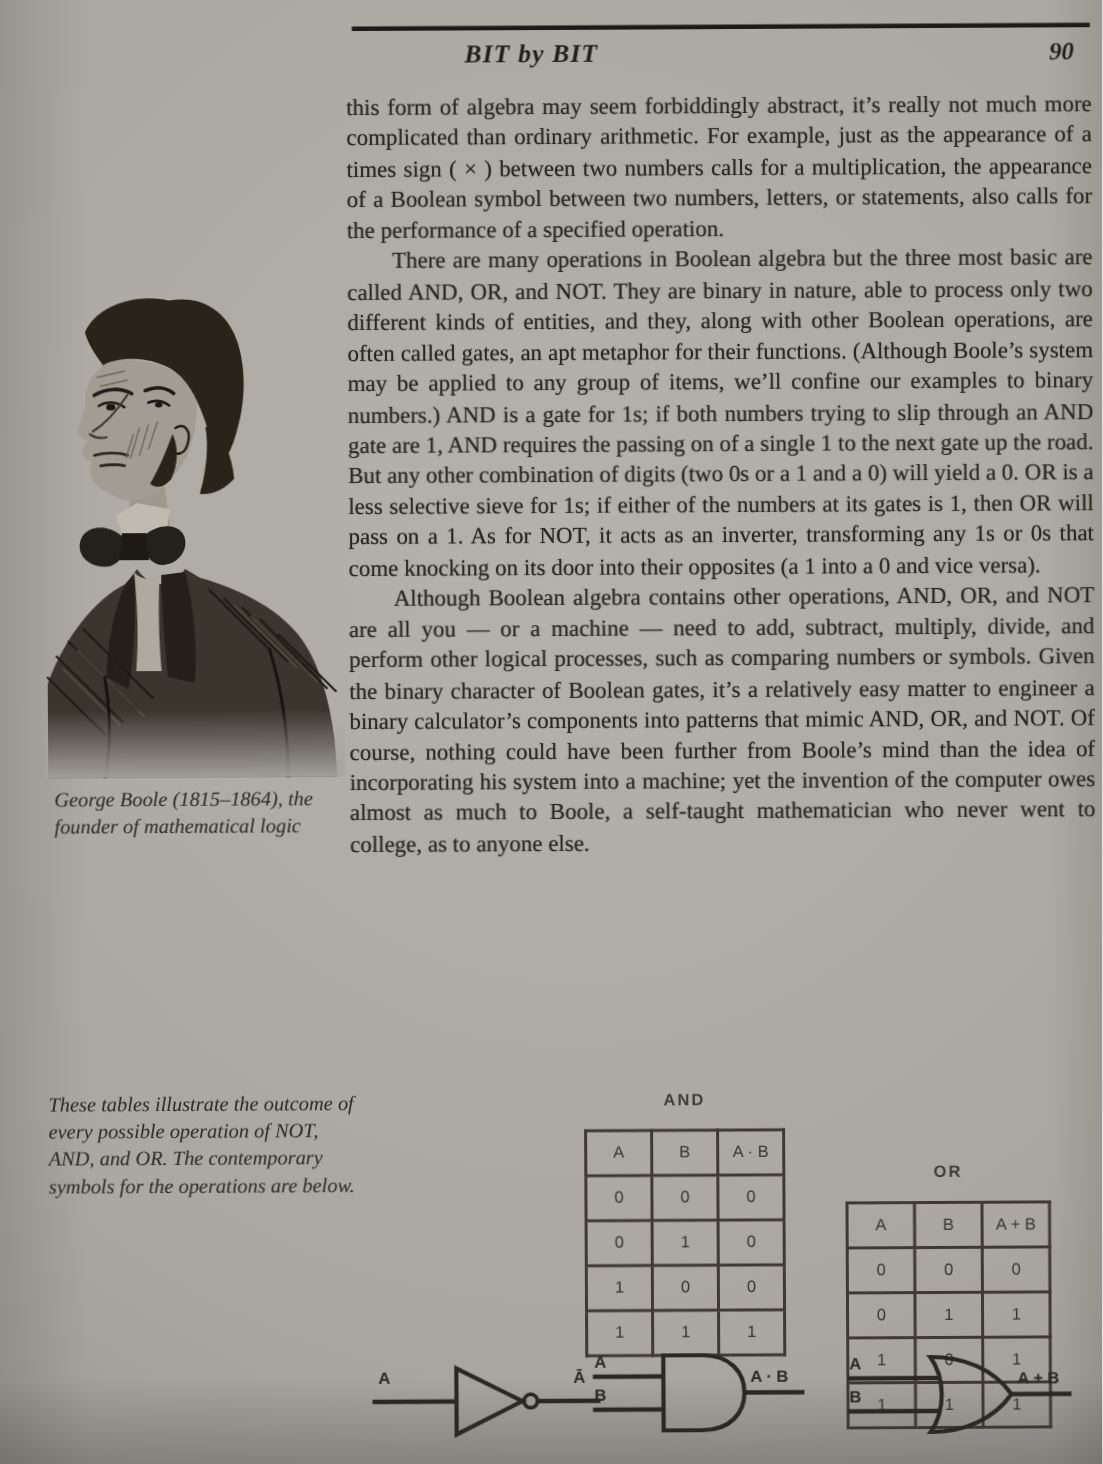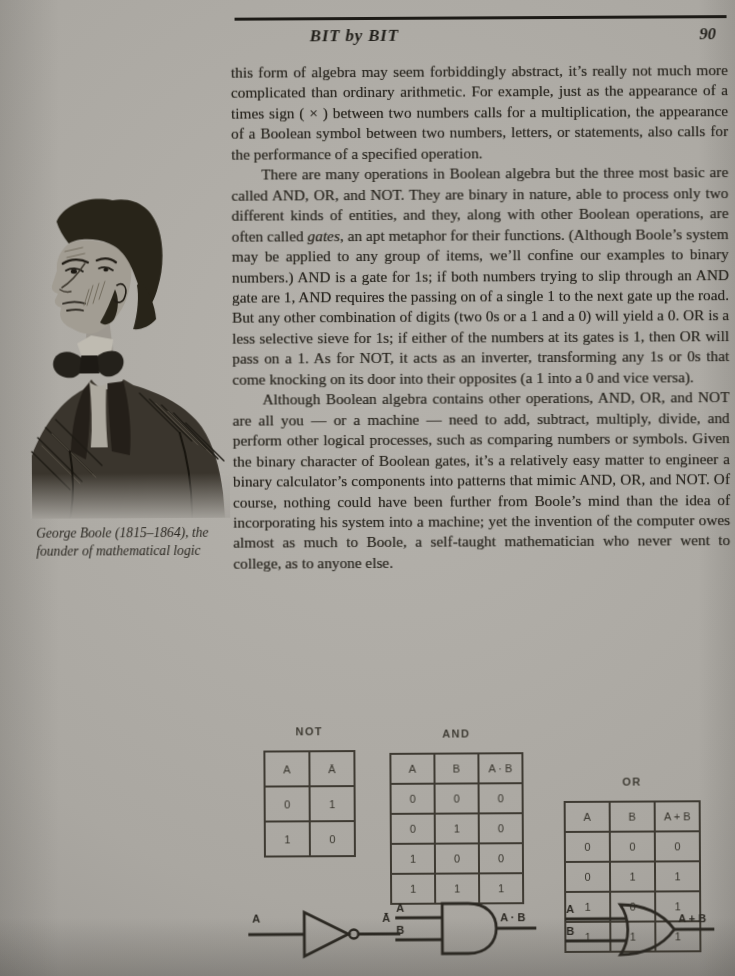--- a/index.html
+++ b/index.html
@@ -16,21 +16,21 @@
 
   
   .rule { position:absolute; left:237px; top:17px; width:492px; height:2.5px; background:#1d1b17; }
   .running-title { position:absolute; left:284px; top:26px; font:italic 700 17px "Liberation Serif", serif; letter-spacing:0.8px; color:#211f1a;margin-left:28px; }
   .page-number { position:absolute; left:690px; top:26px; width:40px; text-align:center; font:italic 700 16.5px "Liberation Serif", serif; color:#211f1a; }
 
   
   .column { position:absolute; left:233px; top:62px; width:497px; color:#29261f; }
   .column p { margin:0; font-size:15.3px; line-height:20.45px; text-align:justify; text-shadow:0 0 0.8px rgba(43,40,34,0.55); }
   .column p.indent { text-indent:30px; }
-  .ital { font-style:italic; }
+  .ital { }
 
   
   .portrait-caption { position:absolute; left:36px; top:523px; width:202px; font:italic 13.6px/17.6px "Liberation Serif", serif; color:#2b2822; }
   .tables-caption  { position:absolute; left:31px; top:726px; width:206px; font:italic 13.6px/18.2px "Liberation Serif", serif; color:#2b2822; }
 
   
   .portrait { position:absolute; left:30px; top:192px; width:200px; height:325px; }
 
   
   .tgroup { position:absolute; text-align:center; }
@@ -104,40 +104,22 @@
       <ellipse cx="77" cy="76.5" rx="2.5" ry="1.8" fill="#1c1913"></ellipse>
       <path class="pencil" d="M56,70 C50,79 43,88 33,94 M31,96 C34,98 38,99 42,98" stroke="#3f3a30" stroke-width="1.5" fill="none"></path>
       <path class="pencil" d="M34,110 C41,108 50,108 56,110 M38,117 C44,116 50,116 54,117" stroke="#26221b" stroke-width="1.8" fill="none"></path>
       <path class="pencil" d="M88,92 C94,88 99,94 96,103 C94,110 88,111 85,106" stroke="#211d16" stroke-width="1.6" fill="none"></path>
       <path class="pencil" d="M64,92 L58,112 M70,90 L64,110 M76,88 L70,106 M60,96 L55,112 M36,58 L54,54 M38,64 L56,60" stroke="#6e6859" stroke-width="0.9" fill="none"></path>
 
       <rect x="0" y="280" width="200" height="45" fill="url(#fadeOut)"></rect>
     </svg>
 
     <div class="portrait-caption">George Boole (1815–1864), the founder of mathematical logic</div>
-
-    <div class="tgroup tg-not">
-      <div class="ttitle">NOT</div>
-      <table class="truth t2">
-        <tbody>
-            <tr>
-          <th>A</th>
-          <th>Ā</th>
-        </tr>
-        <tr>
-          <td>0</td>
-          <td>1</td>
-        </tr>
-        <tr>
-          <td>1</td>
-          <td>0</td>
-        </tr>
-      </tbody>
-        </table>
-    </div>
+    <div class="tables-caption">These tables illustrate the outcome of every possible operation of NOT, AND, and OR. The contemporary symbols for the operations are below.</div>
+
 
     <div class="tgroup tg-and">
       <div class="ttitle">AND</div>
       <table class="truth t3">
         <tbody>
             <tr>
           <th>A</th>
           <th>B</th>
           <th>A · B</th>
         </tr>

